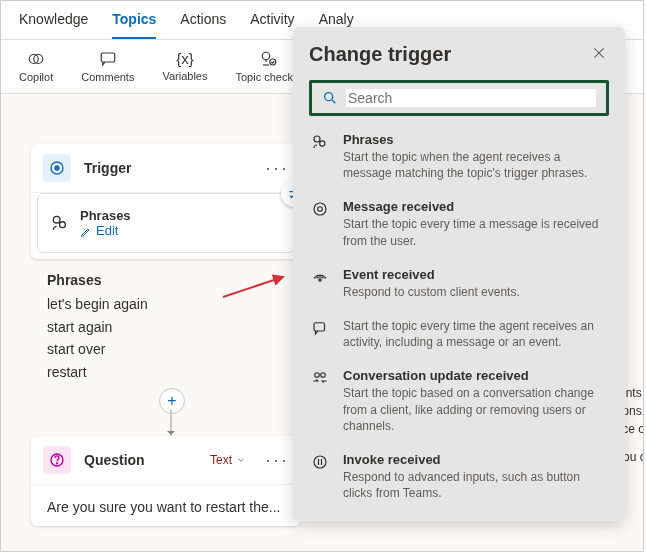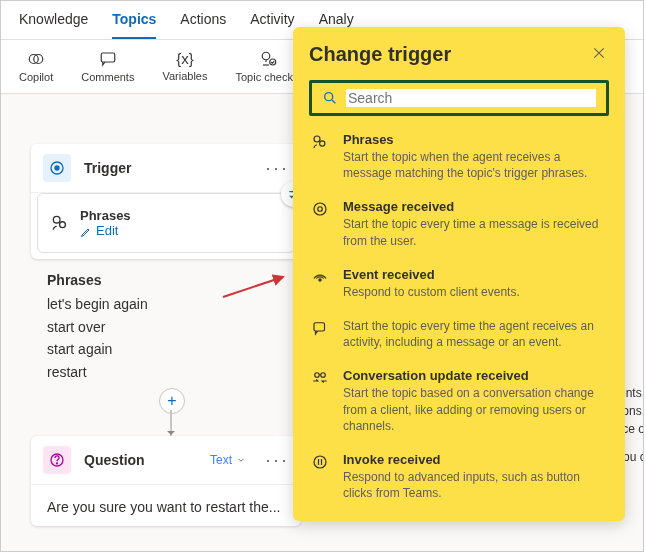--- a/index.html
+++ b/index.html
@@ -22,22 +22,22 @@
 .swap{position:absolute;right:-13px;top:-13px;width:26px;height:26px;border-radius:50%;background:#fff;box-shadow:0 1px 3px rgba(0,0,0,.25);display:flex;align-items:center;justify-content:center;cursor:pointer}
 .arrow{position:absolute;left:180px;top:78px;width:80px;height:30px;pointer-events:none}
 .phr-list{position:absolute;left:46px;top:175px;font-size:14px;line-height:1.6}
 .phr-list .hd{font-weight:600;margin-bottom:2px}
 .plus{position:absolute;left:158px;top:294px;width:24px;height:24px;border-radius:50%;background:#fff;border:1px solid #c8c6c4;display:flex;align-items:center;justify-content:center;cursor:pointer;font-size:16px;color:#0f6cbd}
 .connector{position:absolute;left:169px;top:316px;width:2px;height:28px;background:#c8c6c4}
 .connector:after{content:"";position:absolute;bottom:-1px;left:-3px;border:4px solid transparent;border-top-color:#8a8886}
 .question{left:30px;top:342px;height:90px}
 .question .node-icon{background:#fce4f4}
 .q-body{padding:14px 16px;font-size:14px}
-.pill{font-size:12px;color:#3b82f6;display:inline-flex;align-items:center;gap:4px;cursor:pointer;margin-right:6px}
-.panel{position:absolute;top:26px;right:18px;width:300px;background:#fde047;border-radius:6px;box-shadow:0 4px 16px rgba(0,0,0,.18);padding:16px 16px 20px;z-index:10}
+.pill{font-size:12px;color:#7f1d1d;display:inline-flex;align-items:center;gap:4px;cursor:pointer;margin-right:6px}
+.panel{position:absolute;top:26px;right:18px;width:300px;background:#e5e5e5;border-radius:6px;box-shadow:0 4px 16px rgba(0,0,0,.18);padding:16px 16px 20px;z-index:10}
 .panel h2{margin:0 0 14px;font-size:20px;font-weight:600}
 .close{position:absolute;top:18px;right:18px;font-size:20px;cursor:pointer;color:#605e5c}
 .search{display:flex;align-items:center;gap:8px;border:3px solid #14532d;padding:6px 10px;border-radius:2px;margin-bottom:16px}
 .search input{border:0;outline:0;flex:1;font-size:14px;color:#605e5c}
 .opt{display:flex;gap:12px;margin-bottom:18px;cursor:pointer}
 .opt:last-child{margin-bottom:0}
 .opt-icon{width:22px;flex-shrink:0;display:flex;justify-content:center;padding-top:1px}
 .opt-t{font-weight:600;font-size:13px;margin-bottom:2px}
 .opt-d{font-size:12px;color:#605e5c;line-height:1.35}
 .right-text{position:absolute;right:-20px;top:290px;width:80px;font-size:12px;color:#323130;line-height:1.5}
@@ -127,22 +127,22 @@
               </marker>
             </defs>
             <path d="M5 25 L65 5" stroke="#d13438" stroke-width="2" fill="none" marker-end="url(#ah)"></path>
           </svg>
     </div>
   </div>
 
   <div class="phr-list">
     <div class="hd">Phrases</div>
     <div>let's begin again</div>
+    <div>start again</div>
     <div>start over</div>
-    <div>start again</div>
     <div>restart</div>
   </div>
 
   <div class="plus">+</div>
   <div class="connector"></div>
 
   <div class="node question">
     <div class="node-head">
       <div class="node-icon">
         <svg width="16" height="16" viewBox="0 0 24 24" fill="none" stroke="#b4009e" stroke-width="2">

